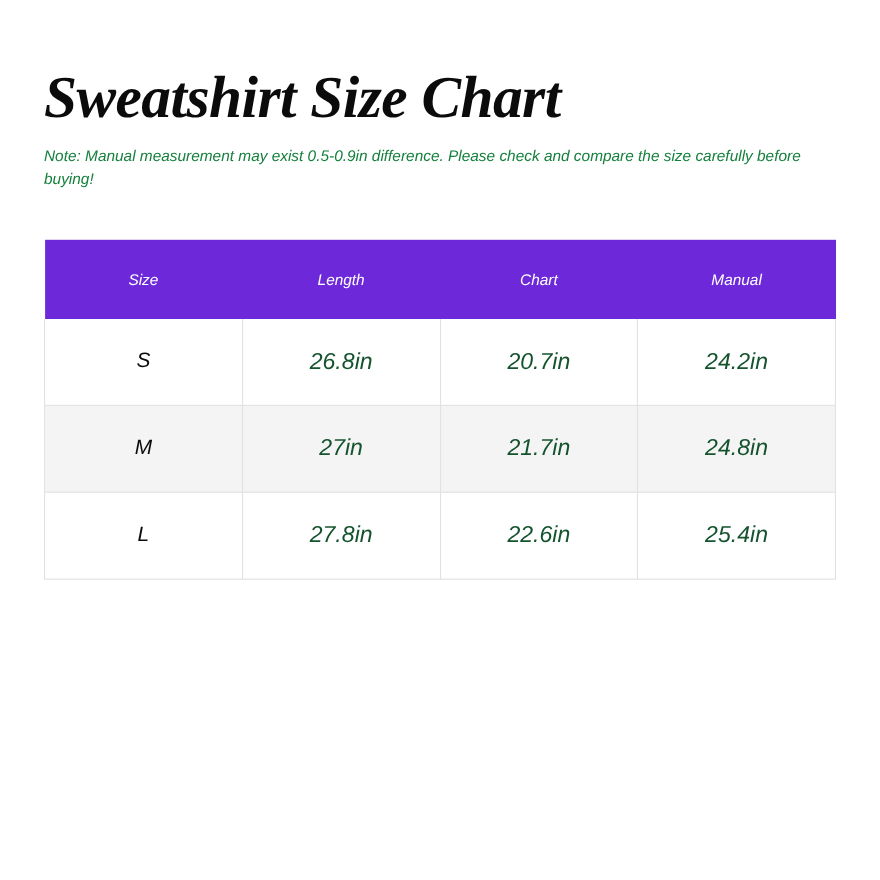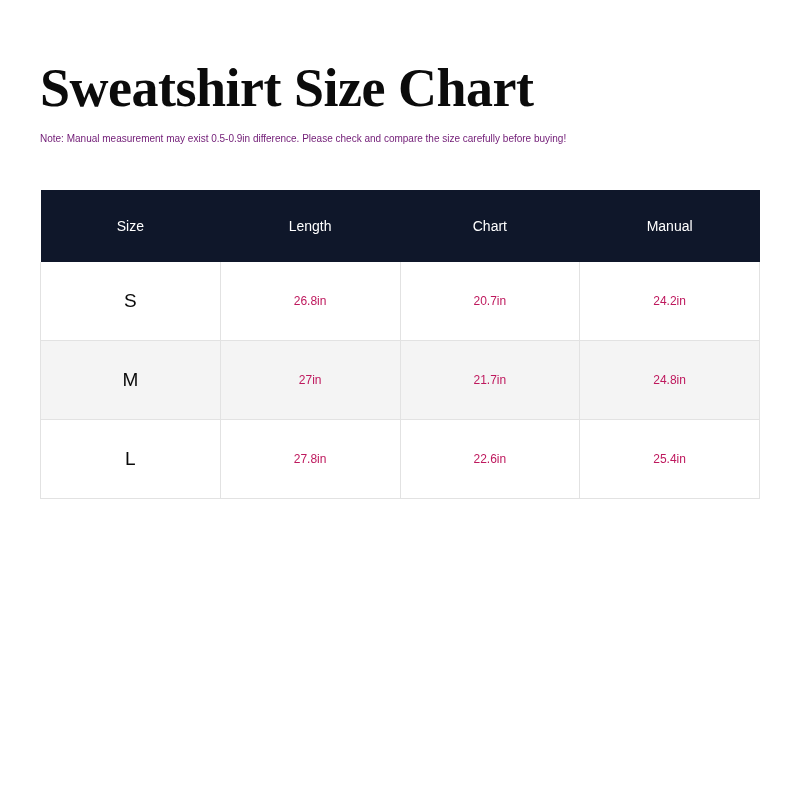--- a/index.html
+++ b/index.html
@@ -13,60 +13,61 @@
     font-family: "Liberation Sans", sans-serif;
     color: #111111;
     overflow: hidden;
   }
   .page {
     width: 800px;
     height: 800px;
     box-sizing: border-box;
     padding: 48px 40px 0 40px;
     position: relative;
+    font-style: italic;
   }
   .title {
     font-family: "Liberation Serif", serif;
     font-weight: bold;
     font-size: 54px;
     line-height: 1.05;
     letter-spacing: -0.5px;
     margin: 12px 0 14px 0;
     color: #0b0b0b;
   }
   .note {
     font-family: "Liberation Sans", sans-serif;
-    font-size: 10px;
+    font-size: 14px;
     line-height: 1.55;
-    color: #701a75;
+    color: #15803d;
     max-width: 730px;
     margin: 0 0 44px 0;
   }
   table.size-chart {
     width: 720px;
     border-collapse: collapse;
     table-layout: fixed;
     margin: 0 auto 0 0;
   }
   table.size-chart th {
-    background: #0f172a;
+    background: #6d28d9;
     color: #ffffff;
     font-weight: normal;
     font-size: 14px;
     height: 70px;
     text-align: center;
     vertical-align: middle;
     border: none;
   }
   table.size-chart td {
     height: 76px;
     text-align: center;
     vertical-align: middle;
-    font-size: 12px;
-    color: #be185d;
+    font-size: 21px;
+    color: #14532d;
     border-right: 1px solid #e2e2e2;
     border-bottom: 1px solid #e2e2e2;
   }
   table.size-chart td:first-child {
     border-left: 1px solid #e2e2e2;
   }
   table.size-chart tbody tr:nth-child(odd) td {
     background: #ffffff;
   }
   table.size-chart tbody tr:nth-child(even) td {

